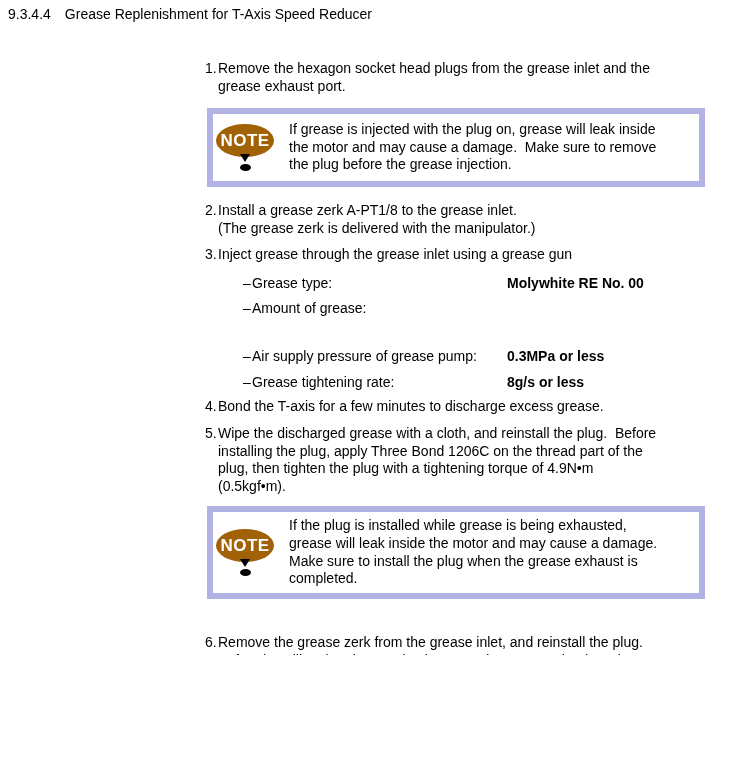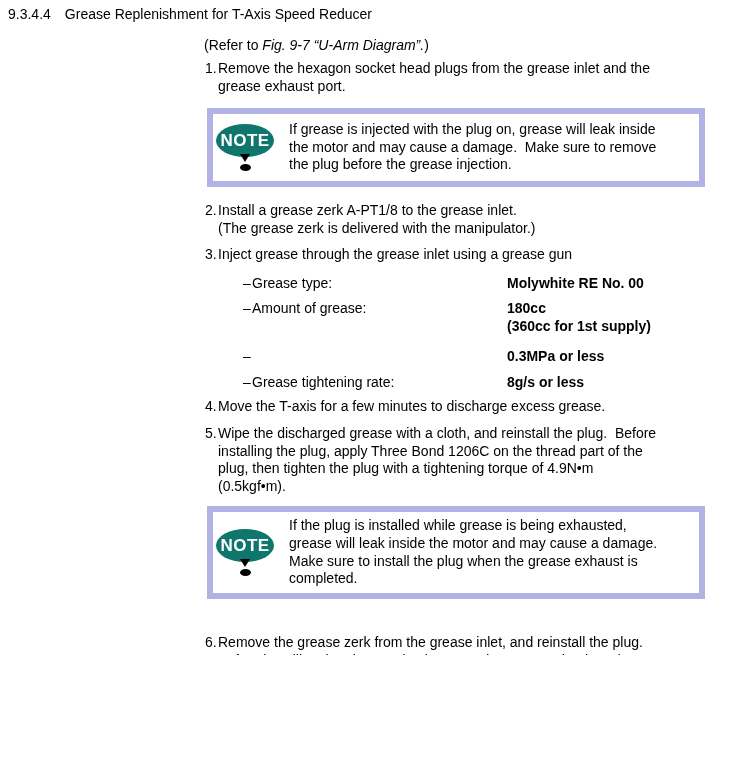--- a/index.html
+++ b/index.html
@@ -50,21 +50,21 @@
   .note-icon {
     flex: none;
     width: 58px;
     margin-left: 3px;
     display: flex;
     flex-direction: column;
     align-items: center;
   }
   .balloon {
     width: 58px; height: 33px;
-    background: #0f766e;
+    background: #a16207;
     border-radius: 50%;
     display: flex; align-items: center; justify-content: center;
     color: #ffffff;
     font-weight: bold;
     font-size: 17px;
     letter-spacing: 0.5px;
   }
   .tail {
     width: 0; height: 0;
     border-left: 5px solid transparent;
@@ -91,23 +91,20 @@
 </style>
 </head>
 <body>
 
 <div class="page">
 
   <div class="heading">
     <span class="h-num">9.3.4.4</span><span class="h-title">Grease Replenishment for T-Axis Speed Reducer</span>
   </div>
 
-  <div class="refer">
-    <span>(Refer to </span><span class="fig">Fig. 9-7 “U-Arm Diagram”.</span><span>)</span>
-  </div>
 
   <div class="step s1">
     <span class="step-num">1.</span>
     <div class="step-text">Remove the hexagon socket head plugs from the grease inlet and the
 grease exhaust port.</div>
   </div>
 
   <div class="notebox nb1">
     <div class="note-inner">
       <div class="note-icon">
@@ -136,38 +133,37 @@
 
   <div class="spec r1">
     <span class="spec-bullet">–</span>
     <span class="spec-label">Grease type:</span>
     <span class="spec-value">Molywhite RE No. 00</span>
   </div>
 
   <div class="spec r2">
     <span class="spec-bullet">–</span>
     <span class="spec-label">Amount of grease:</span>
-    <span class="spec-value">180cc
-(360cc for 1st supply)</span>
   </div>
 
   <div class="spec r3">
     <span class="spec-bullet">–</span>
+    <span class="spec-label">Air supply pressure of grease pump:</span>
     <span class="spec-value">0.3MPa or less</span>
   </div>
 
   <div class="spec r4">
     <span class="spec-bullet">–</span>
     <span class="spec-label">Grease tightening rate:</span>
     <span class="spec-value">8g/s or less</span>
   </div>
 
   <div class="step s4">
     <span class="step-num">4.</span>
-    <div class="step-text">Move the T-axis for a few minutes to discharge excess grease.</div>
+    <div class="step-text">Bond the T-axis for a few minutes to discharge excess grease.</div>
   </div>
 
   <div class="step s5">
     <span class="step-num">5.</span>
     <div class="step-text">Wipe the discharged grease with a cloth, and reinstall the plug.  Before
 installing the plug, apply Three Bond 1206C on the thread part of the
 plug, then tighten the plug with a tightening torque of 4.9N•m
 (0.5kgf•m).</div>
   </div>
 

